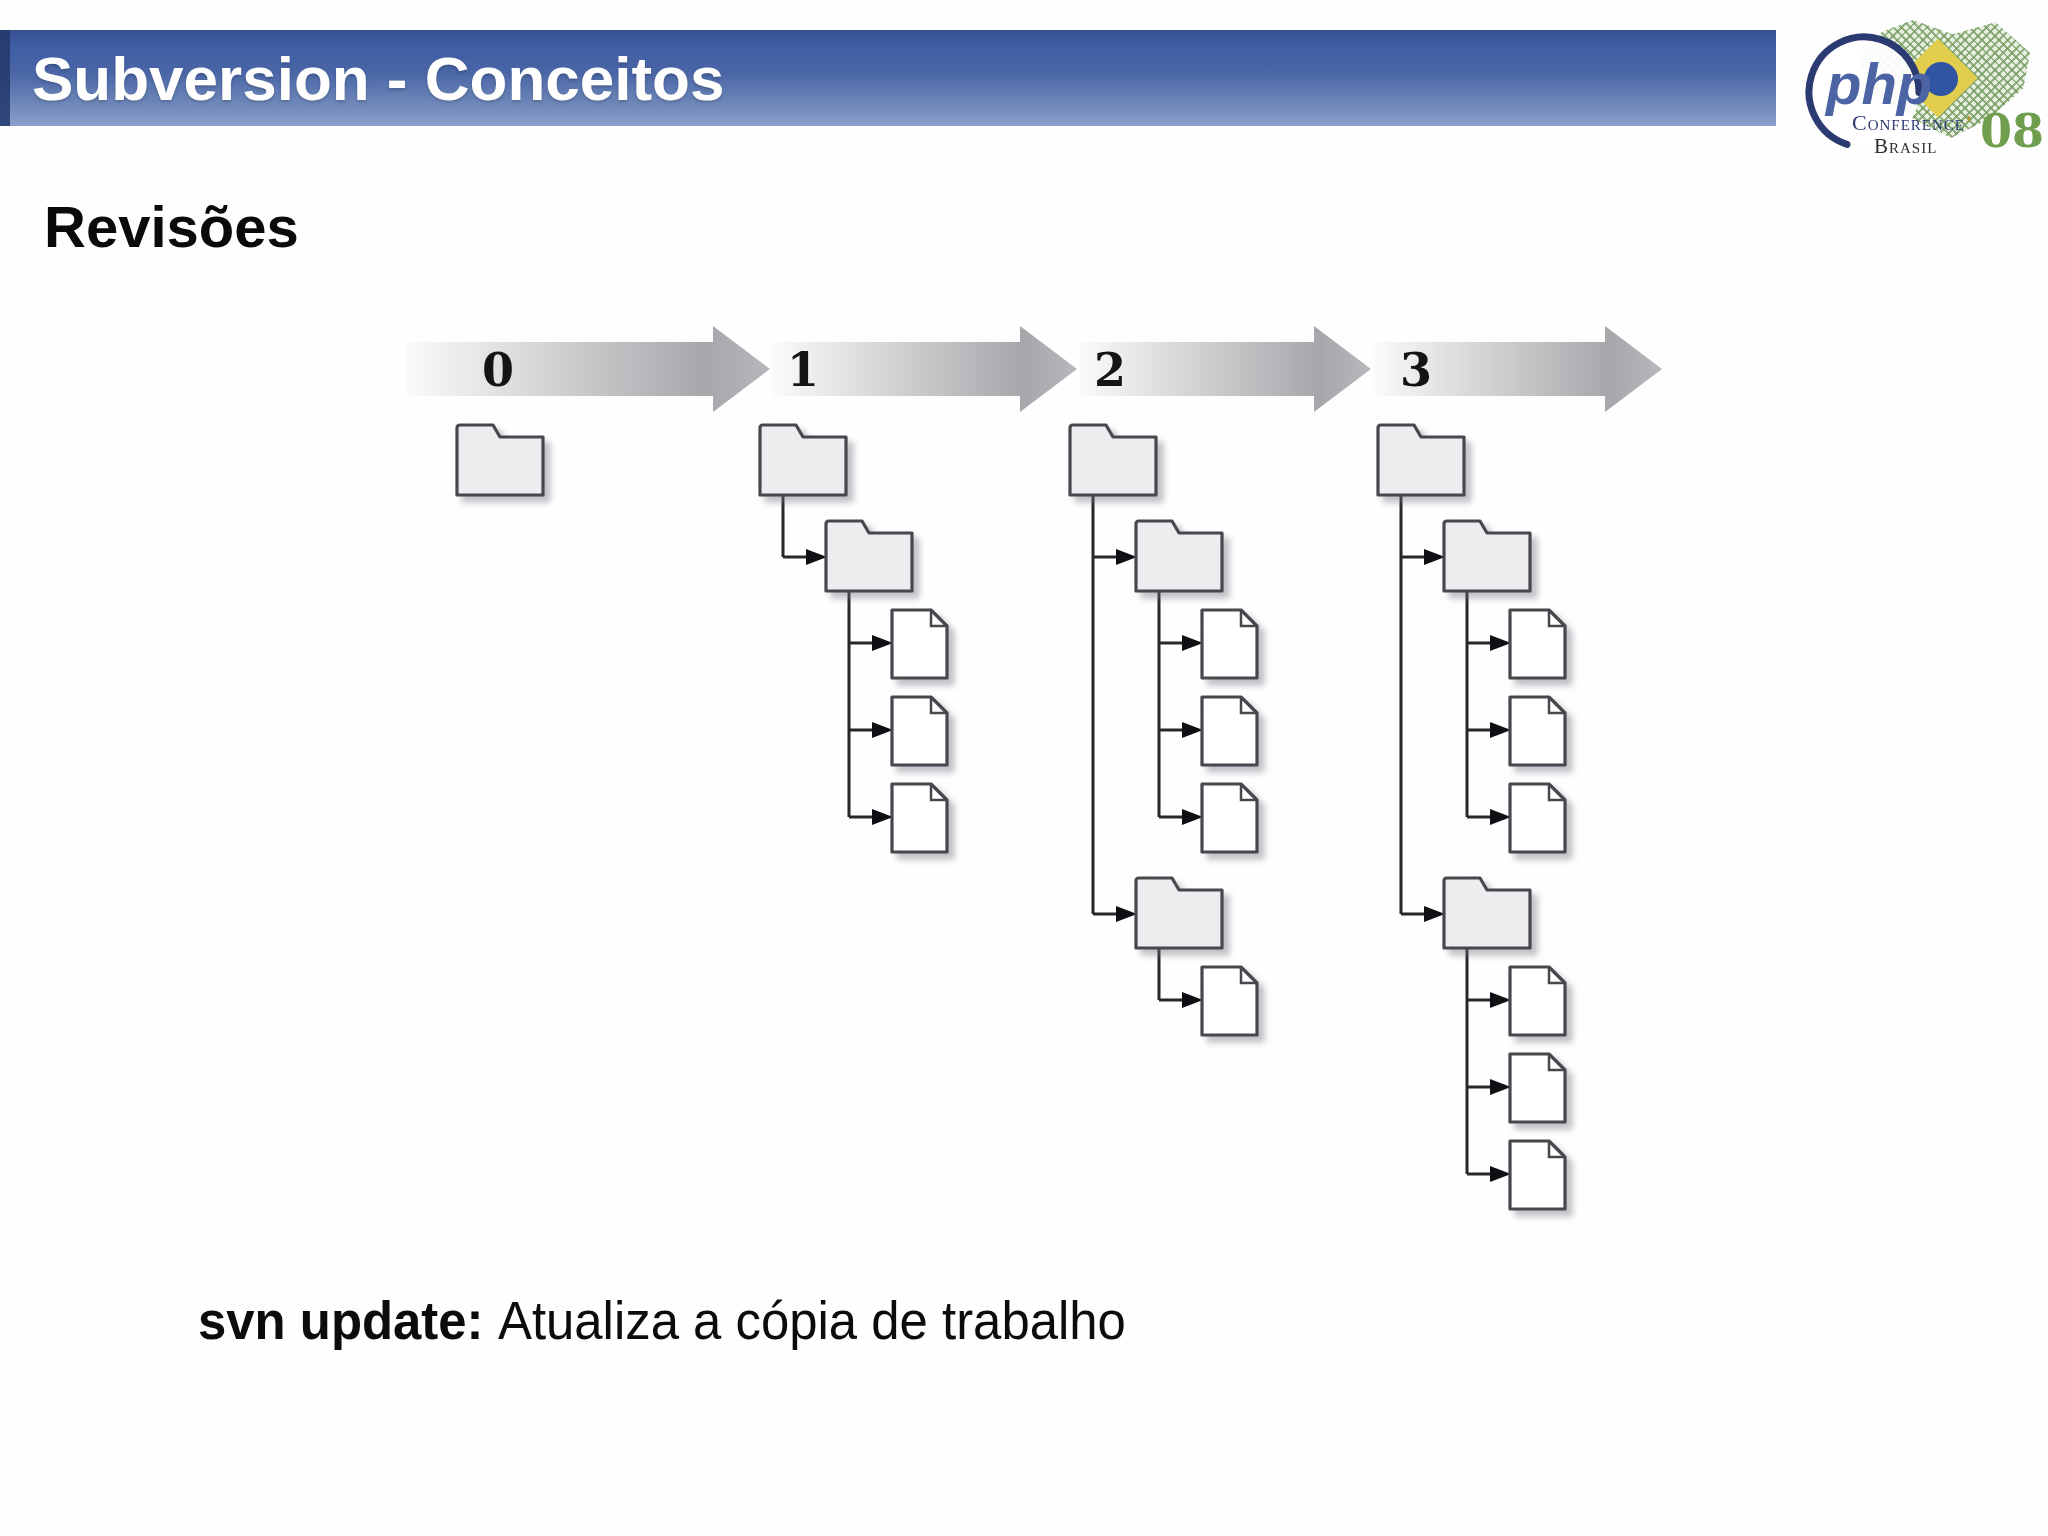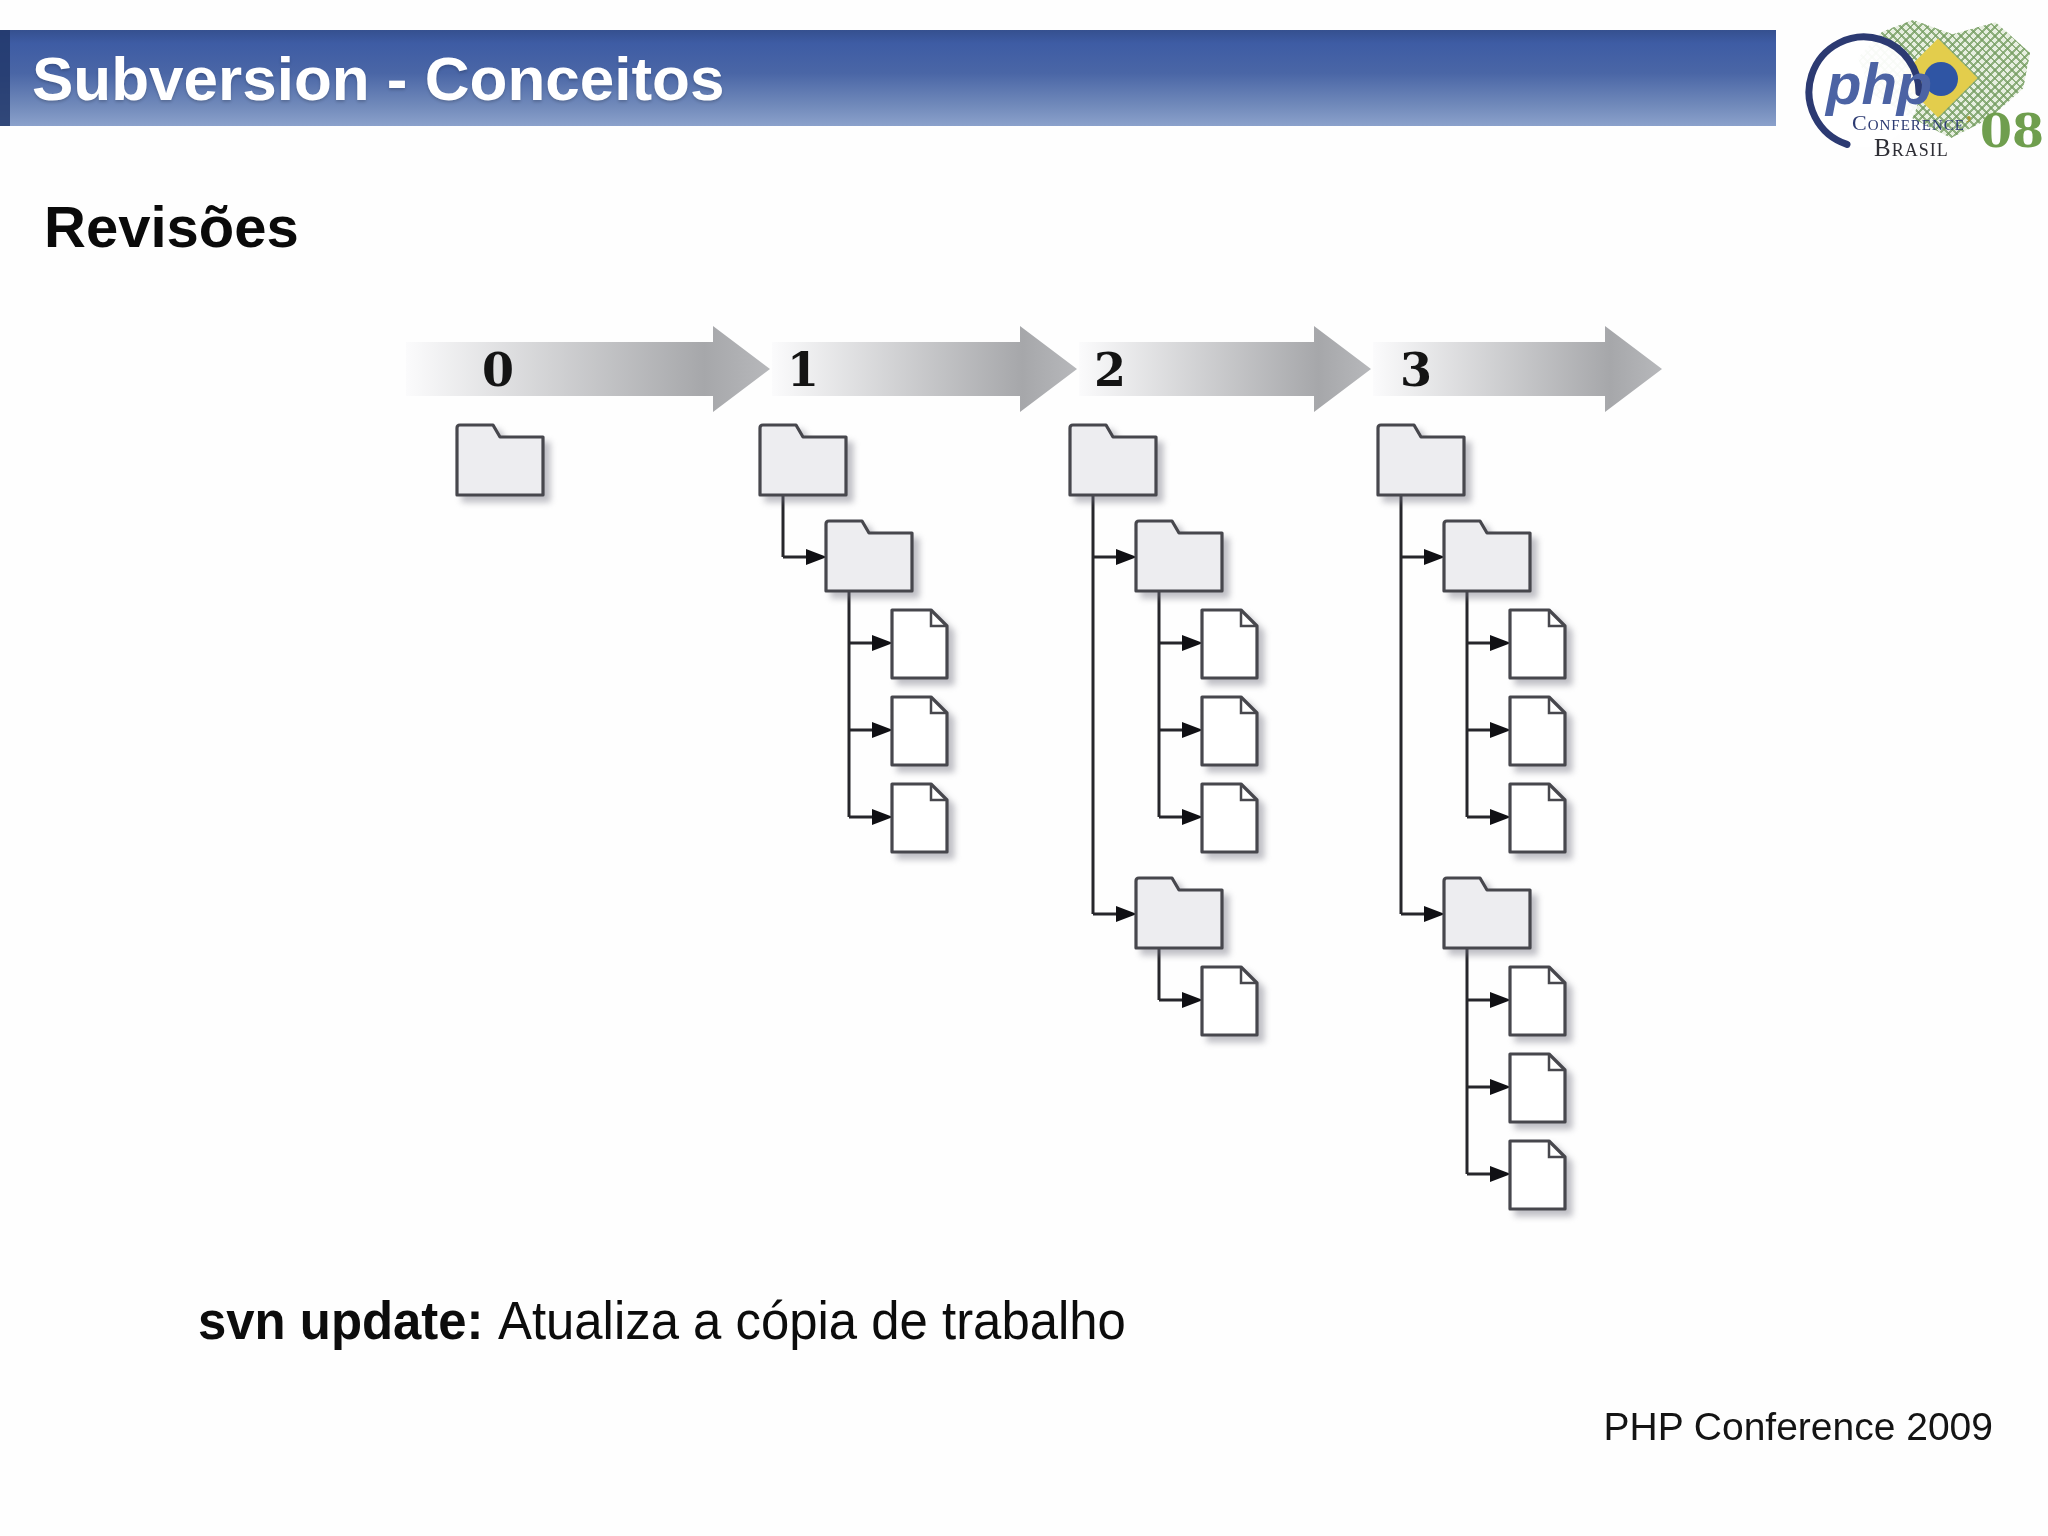--- a/index.html
+++ b/index.html
@@ -113,21 +113,21 @@
   .logo-apos {
     color: #a8972e;
     font-weight: bold;
   }
   .logo-brasil {
     position: absolute;
     left: 74px;
     top: 116px;
     font-variant: small-caps;
     font-family: "Liberation Serif", serif;
-    font-size: 25px;
+    font-size: 21px;
     letter-spacing: 1px;
     color: #2e2e35;
   }
   .logo-year {
     position: absolute;
     left: 180px;
     top: 86px;
     font-family: "DejaVu Serif", serif;
     font-weight: bold;
     font-size: 46px;
@@ -313,15 +313,14 @@
         <path d="M 1549 967 L 1549 983 L 1565 983" fill="none" stroke="#47474d" stroke-width="2.5"></path>
         <path d="M 1510 1054 L 1549 1054 L 1565 1070 L 1565 1122 L 1510 1122 Z" fill="#ffffff" stroke="#47474d" stroke-width="3.2" stroke-linejoin="round" style="filter: drop-shadow(rgba(115, 115, 128, 0.45) 6px 6px 3px);"></path>
         <path d="M 1549 1054 L 1549 1070 L 1565 1070" fill="none" stroke="#47474d" stroke-width="2.5"></path>
         <path d="M 1510 1141 L 1549 1141 L 1565 1157 L 1565 1209 L 1510 1209 Z" fill="#ffffff" stroke="#47474d" stroke-width="3.2" stroke-linejoin="round" style="filter: drop-shadow(rgba(115, 115, 128, 0.45) 6px 6px 3px);"></path>
         <path d="M 1549 1141 L 1549 1157 L 1565 1157" fill="none" stroke="#47474d" stroke-width="2.5"></path>
       </g>
     </svg>
 
   <p class="caption"><span class="cmd">svn update:</span><span class="desc">Atualiza a cópia de trabalho</span></p>
 
-  <div class="footer">PHP Conference 2009</div>
 
 </div>
 
 </body></html>

